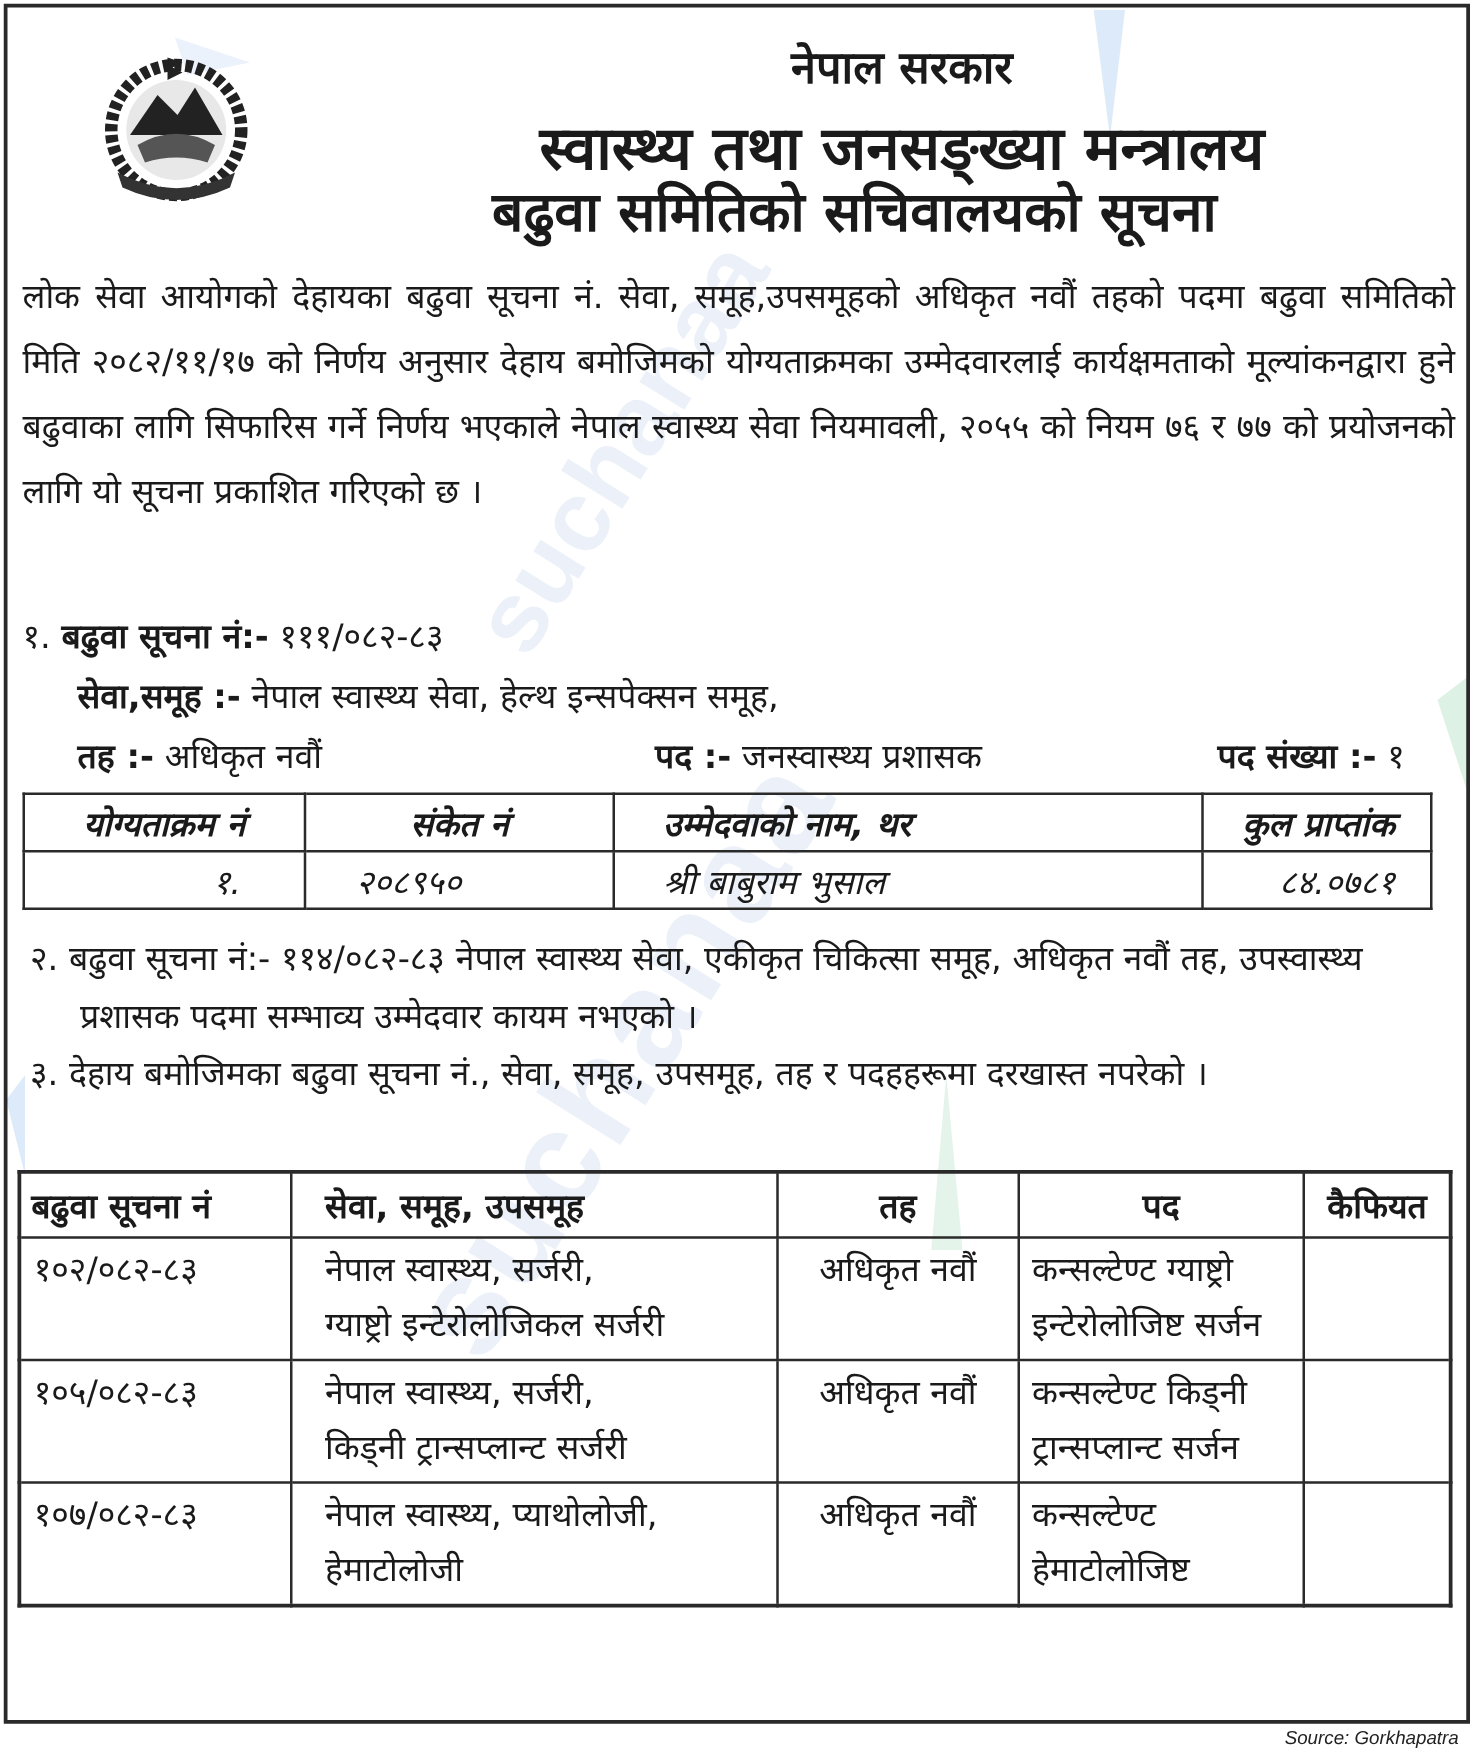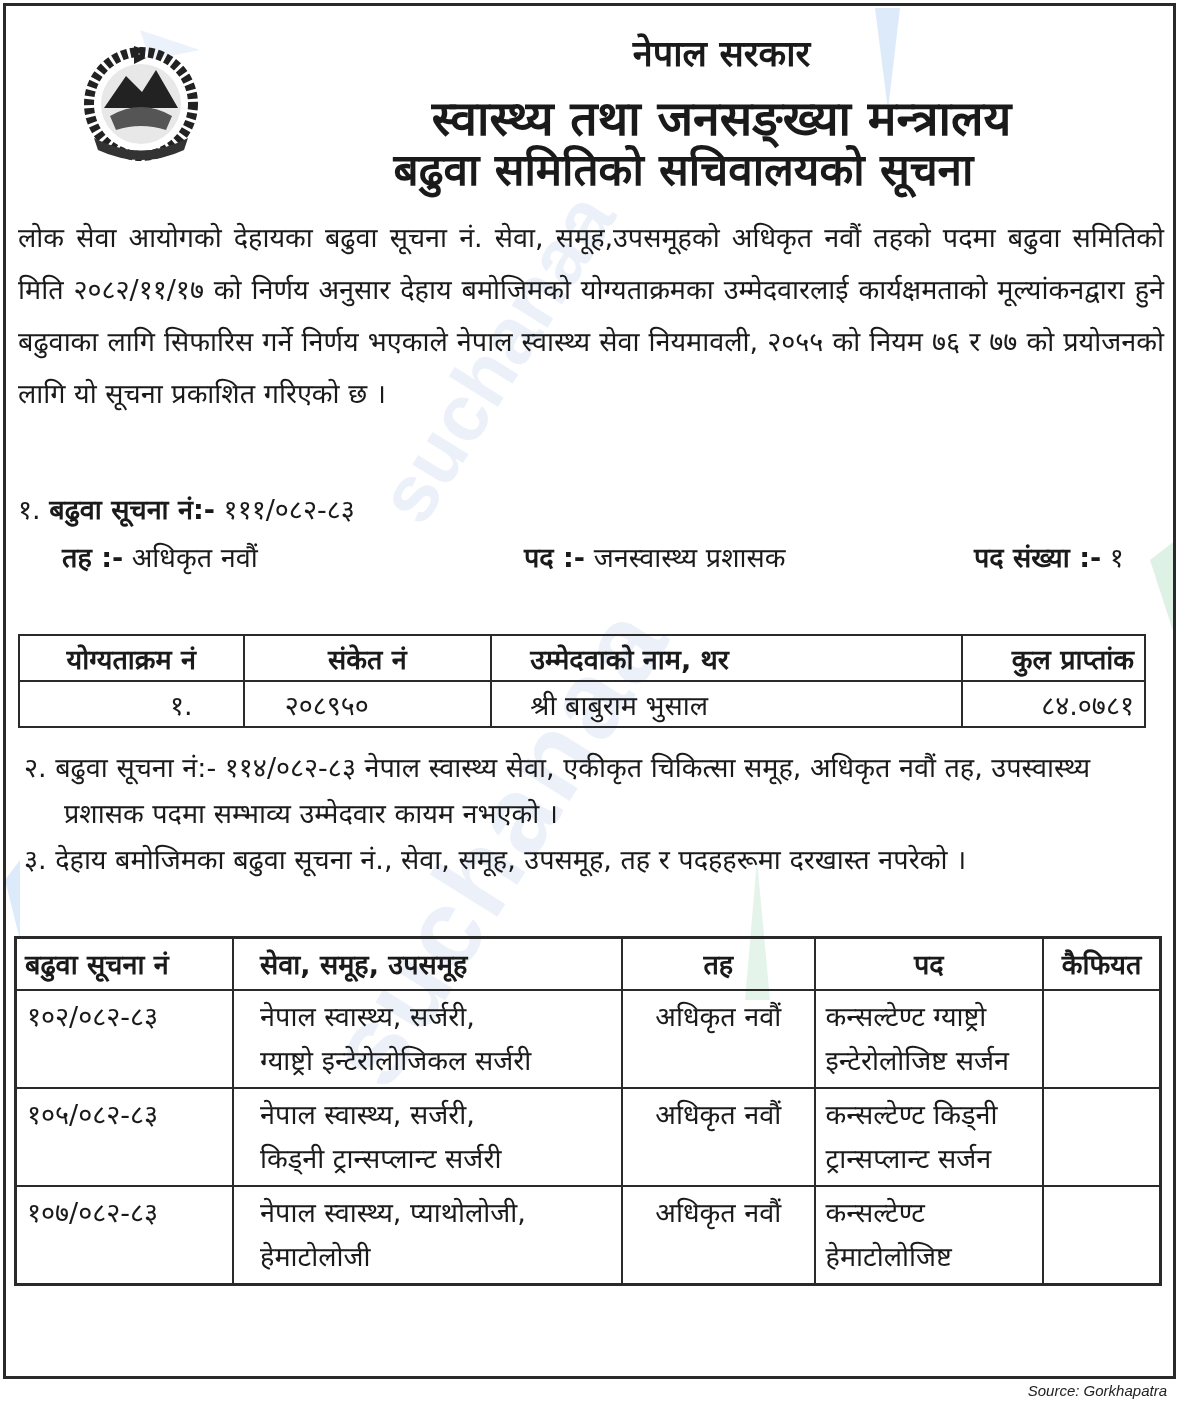--- a/index.html
+++ b/index.html
@@ -40,21 +40,21 @@
   .sec1 .row { white-space: nowrap; position: relative; height: 48px; }
   .b { font-weight: bold; }
   .indent { padding-left: 44px; }
   .col-pad { position: absolute; top: 0; }
 
   table { border-collapse: collapse; position: absolute; }
   td, th { border: 2px solid #2a2a2a; font-size: 27px; font-weight: normal; }
   th { font-weight: bold; }
 
   .t1 { left: 18px; top: 634px; width: 1128px; }
-  .t1 th, .t1 td { height: 46px; padding: 0 10px; }
+  .t1 th, .t1 td { height: 46px; padding: 0 28px; font-style: italic; }
   .t1 .c1 { width: 225px; }
   .t1 .c2 { width: 248px; }
   .t1 .c3 { width: 472px; }
   .t1 .c4 { width: 183px; }
 
   .sec2 { position: absolute; left: 24px; top: 745px; width: 1140px; font-size: 27px; line-height: 46px; }
   .sec2 .hang { padding-left: 40px; text-indent: -40px; }
 
   .t2 { left: 14px; top: 936px; width: 1148px; border: 3px solid #2a2a2a; }
   .t2 th { height: 52px; padding: 0 8px; vertical-align: middle; }
@@ -104,20 +104,24 @@
 <div class="hdr-line hdr-2">स्वास्थ्य तथा जनसङ्ख्या मन्त्रालय</div>
 <div class="hdr-line hdr-3">बढुवा समितिको सचिवालयको सूचना</div>
 
 <div class="para">लोक सेवा आयोगको देहायका बढुवा सूचना नं. सेवा, समूह,उपसमूहको अधिकृत नवौं तहको पदमा बढुवा समितिको मिति २०८२/११/१७ को निर्णय अनुसार देहाय बमोजिमको योग्यताक्रमका उम्मेदवारलाई कार्यक्षमताको मूल्यांकनद्वारा हुने बढुवाका लागि सिफारिस गर्ने निर्णय भएकाले नेपाल स्वास्थ्य सेवा नियमावली, २०५५ को नियम ७६ र ७७ को प्रयोजनको लागि यो सूचना प्रकाशित गरिएको छ ।</div>
 
 <div class="sec1">
   <div class="row">
     <span>१.</span>
     <span class="b">बढुवा सूचना नं:-</span>
     <span>१११/०८२-८३</span>
+  </div>
+  <div class="row indent">
+    <span class="b">सेवा,समूह :-</span>
+    <span>नेपाल स्वास्थ्य सेवा, हेल्थ इन्सपेक्सन समूह,</span>
   </div>
   <div class="row indent">
     <span class="col-pad" style="left:506px">
       <span class="b">पद :-</span>
       <span>जनस्वास्थ्य प्रशासक</span>
     </span>
     <span class="col-pad" style="left:44px">
       <span class="b">तह :-</span>
       <span>अधिकृत नवौं</span>
     </span>

